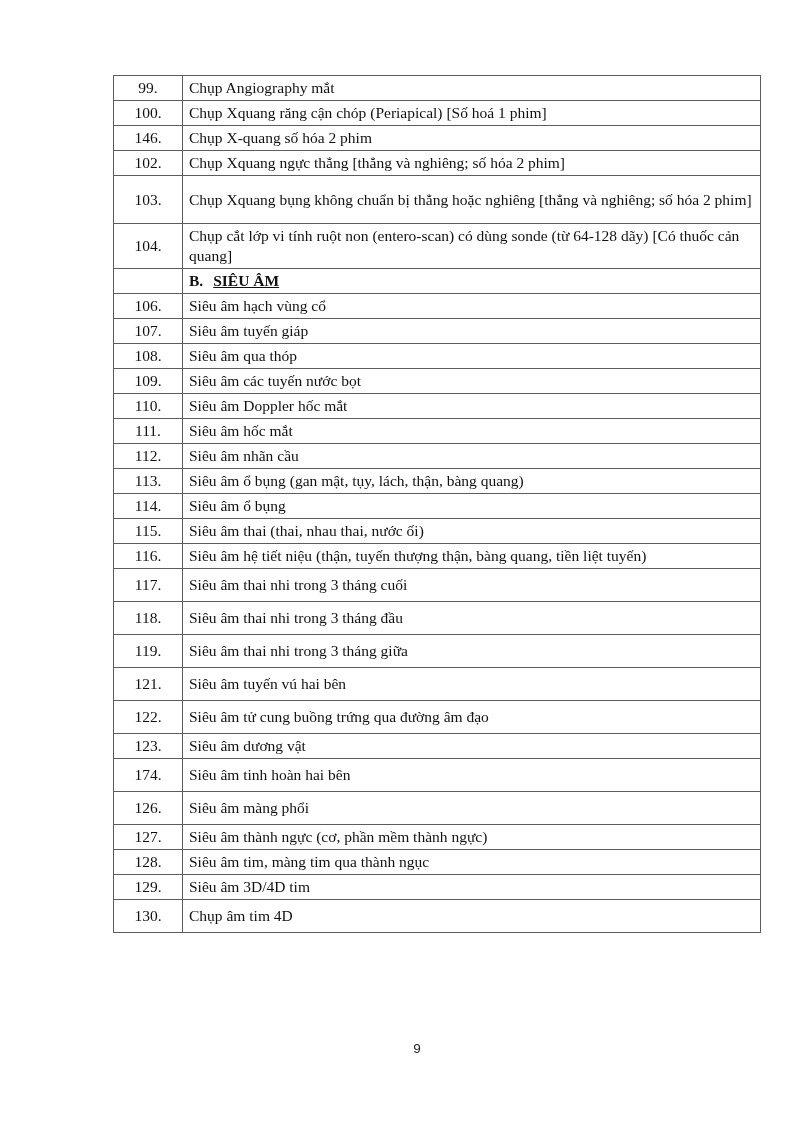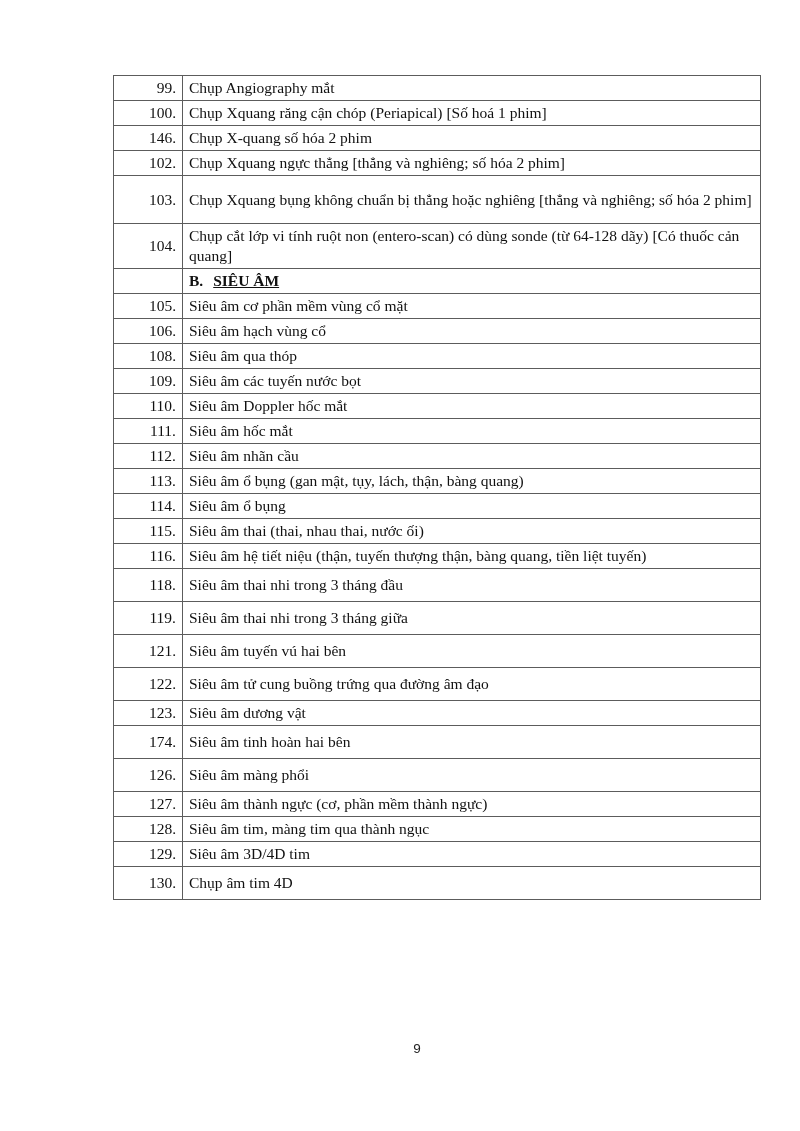--- a/index.html
+++ b/index.html
@@ -33,21 +33,21 @@
     border: 1px solid #5c5c5c;
     font-size: 15.5px;
     line-height: 20px;
     vertical-align: middle;
     padding: 2px 6px;
     overflow: hidden;
   }
   col.col-num  { width: 69px; }
   col.col-desc { width: 578px; }
   .cell-num {
-    text-align: right;
+    text-align: center;
     padding-right: 7px;
   }
   .cell-desc {
     padding-left: 7px;
   }
   
   tr.row-n  td { height: 20px; }  
   tr.row-t  td { height: 28px; }  
   tr.row-l  td { height: 35px; }  
   tr.row-xl td { height: 43px; }  
@@ -105,28 +105,28 @@
         </tr>
         <tr class="row-l">
           <td class="cell-num">104.</td>
           <td class="cell-desc">Chụp cắt lớp vi tính ruột non (entero-scan) có dùng sonde (từ 64-128 dãy) [Có thuốc cản quang]</td>
         </tr>
         <tr class="row-s">
           <td class="cell-num"></td>
           <td class="cell-desc section-cell"><span class="section-label">B.</span><span>SIÊU ÂM</span></td>
         </tr>
         <tr class="row-n">
-          <td class="cell-num">105.</td>
-          <td class="cell-desc">Siêu âm cơ phần mềm vùng cổ mặt</td>
-        </tr>
-        <tr class="row-n">
           <td class="cell-num">106.</td>
           <td class="cell-desc">Siêu âm hạch vùng cổ</td>
         </tr>
         <tr class="row-n">
+          <td class="cell-num">107.</td>
+          <td class="cell-desc">Siêu âm tuyến giáp</td>
+        </tr>
+        <tr class="row-n">
           <td class="cell-num">108.</td>
           <td class="cell-desc">Siêu âm qua thóp</td>
         </tr>
         <tr class="row-n">
           <td class="cell-num">109.</td>
           <td class="cell-desc">Siêu âm các tuyến nước bọt</td>
         </tr>
         <tr class="row-n">
           <td class="cell-num">110.</td>
           <td class="cell-desc">Siêu âm Doppler hốc mắt</td>
@@ -147,20 +147,24 @@
           <td class="cell-num">114.</td>
           <td class="cell-desc">Siêu âm ổ bụng</td>
         </tr>
         <tr class="row-n">
           <td class="cell-num">115.</td>
           <td class="cell-desc">Siêu âm thai (thai, nhau thai, nước ối)</td>
         </tr>
         <tr class="row-n">
           <td class="cell-num">116.</td>
           <td class="cell-desc">Siêu âm hệ tiết niệu (thận, tuyến thượng thận, bàng quang, tiền liệt tuyến)</td>
+        </tr>
+        <tr class="row-t">
+          <td class="cell-num">117.</td>
+          <td class="cell-desc">Siêu âm thai nhi trong 3 tháng cuối</td>
         </tr>
         <tr class="row-t">
           <td class="cell-num">118.</td>
           <td class="cell-desc">Siêu âm thai nhi trong 3 tháng đầu</td>
         </tr>
         <tr class="row-t">
           <td class="cell-num">119.</td>
           <td class="cell-desc">Siêu âm thai nhi trong 3 tháng giữa</td>
         </tr>
         <tr class="row-t">

